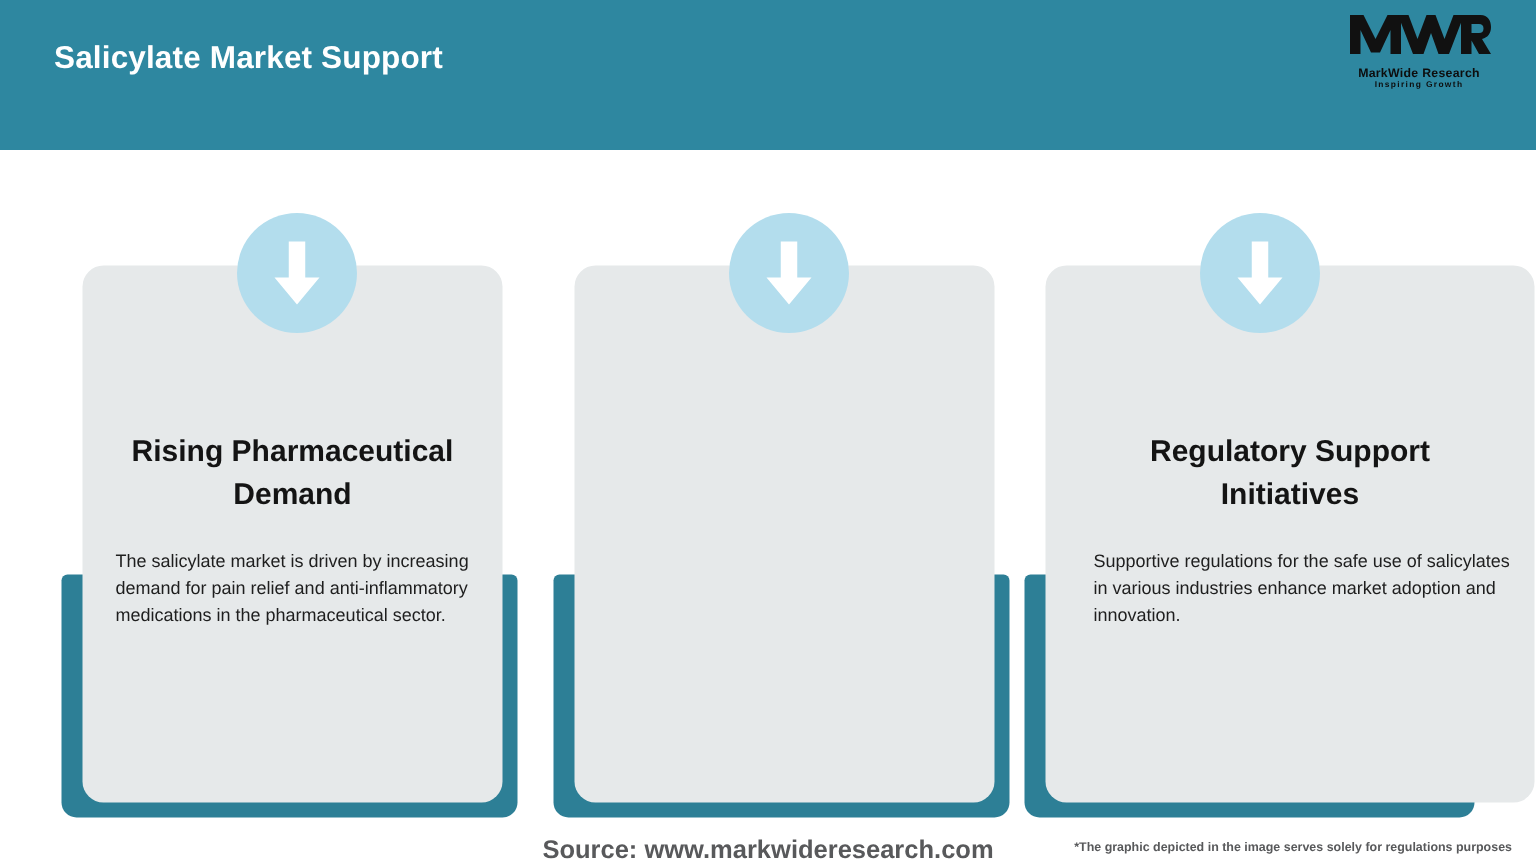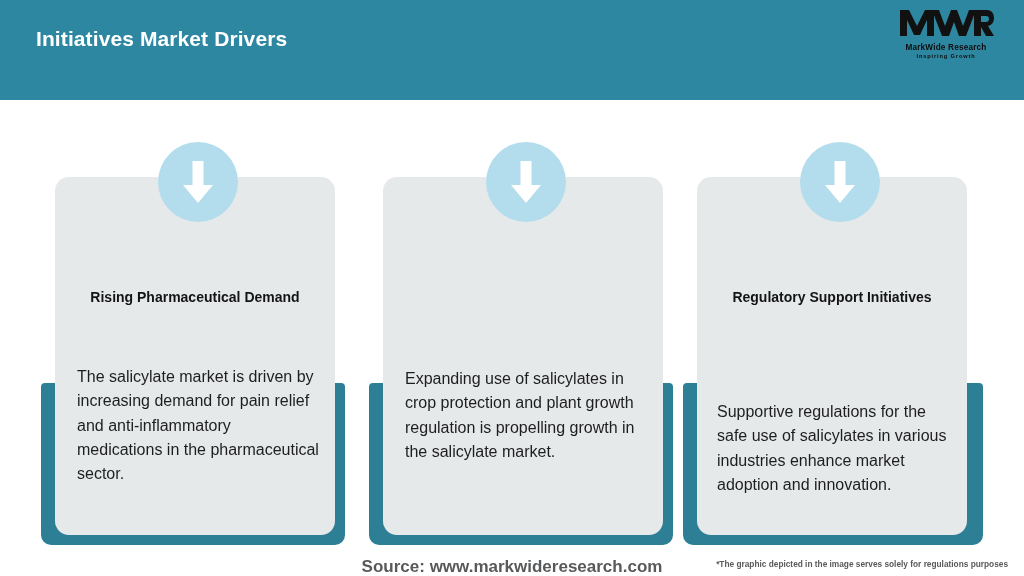--- a/index.html
+++ b/index.html
@@ -50,63 +50,63 @@
     background:#2d7f96;
     border-radius:4px 4px 10px 10px;
   }
   .card-wrap.c2 .card-accent { width:300px; }
 
   .card {
     position:absolute; left:14px; top:35px; width:280px; height:358px;
     background:#e6e9ea;
     border-radius:14px;
   }
-  .card-wrap.c2 .card { width:270px; }
+  .card-wrap.c2 .card { width:326px; }
 
   .icon-circle {
     position:absolute; top:0px; left:50%; transform:translateX(-50%);
     width:80px; height:80px; border-radius:50%;
     background:#b3dded;
     display:flex; align-items:center; justify-content:center;
   }
   .icon-circle svg { display:block; }
 
   .card-title {
     position:absolute; left:22px; right:22px; top:110px;
     text-align:center;
-    font-size:14px; font-weight:bold; color:#141414;
+    font-size:20px; font-weight:bold; color:#141414;
     line-height:1.47;
   }
   .card-body {
     position:absolute; left:22px; right:16px; top:188px;
     text-align:left;
-    font-size:16px; color:#1e1e1e; line-height:1.52;
+    font-size:12px; color:#1e1e1e; line-height:1.52;
   }
   .card-wrap.c1 .card-body { top:190px; }
-  .card-wrap.c2 .card-body { top:188px; left:20px; right:12px;margin-top:35px; }
+  .card-wrap.c2 .card-body { top:188px; left:32px; right:12px; }
 
   
   .source {
     position:absolute; left:0; right:0; top:557px;
     text-align:center;
     font-size:17px; font-weight:bold; color:#58595b;
   }
   .disclaimer {
     position:absolute; right:16px; top:559px;
     font-size:8.3px; font-weight:bold; color:#58595b;
     white-space:nowrap;
   }
 </style>
 </head>
 <body>
 
 <div class="page">
 
   <div class="header">
-    <div class="header-title">Initiatives Market Drivers</div>
+    <div class="header-title">Salicylate Market Support</div>
 
     <div class="logo">
       <span class="logo-mark">
         <svg width="96" height="30" viewBox="0 0 96 30">
           <g fill="#111111">
             <path d="M2 28 L2 2 L11 2 L19 18 L27 2 L36 2 L36 28 L29 28 L29 12 L22 27 L16 27 L9 12 L9 28 Z"></path>
             <path d="M34 2 L41 2 L47 18 L53 2 L59 2 L65 18 L71 2 L78 2 L68 28 L61 28 L56 14 L51 28 L44 28 Z"></path>
             <path d="M76 2 L89 2 C94 2 96 6 96 10 C96 14 94 17 90 18 L96 28 L88 28 L83 19 L83 28 L76 28 Z M83 8 L83 14 L88 14 C90 14 91 13 91 11 C91 9 90 8 88 8 Z"></path>
           </g>
         </svg>
@@ -127,21 +127,20 @@
       <div class="icon-circle">
         <svg width="34" height="46" viewBox="0 0 34 46">
           <path d="M11.5 2 L22.5 2 L22.5 26 L32 26 L17 44 L2 26 L11.5 26 Z" fill="#ffffff"></path>
         </svg>
       </div>
     </div>
 
     <div class="card-wrap c1">
       <div class="card-accent"></div>
       <div class="card">
-        <div class="card-body">Expanding use of salicylates in crop protection and plant growth regulation is propelling growth in the salicylate market.</div>
       </div>
       <div class="icon-circle">
         <svg width="34" height="46" viewBox="0 0 34 46">
           <path d="M11.5 2 L22.5 2 L22.5 26 L32 26 L17 44 L2 26 L11.5 26 Z" fill="#ffffff"></path>
         </svg>
       </div>
     </div>
 
     <div class="card-wrap c2">
       <div class="card-accent"></div>

